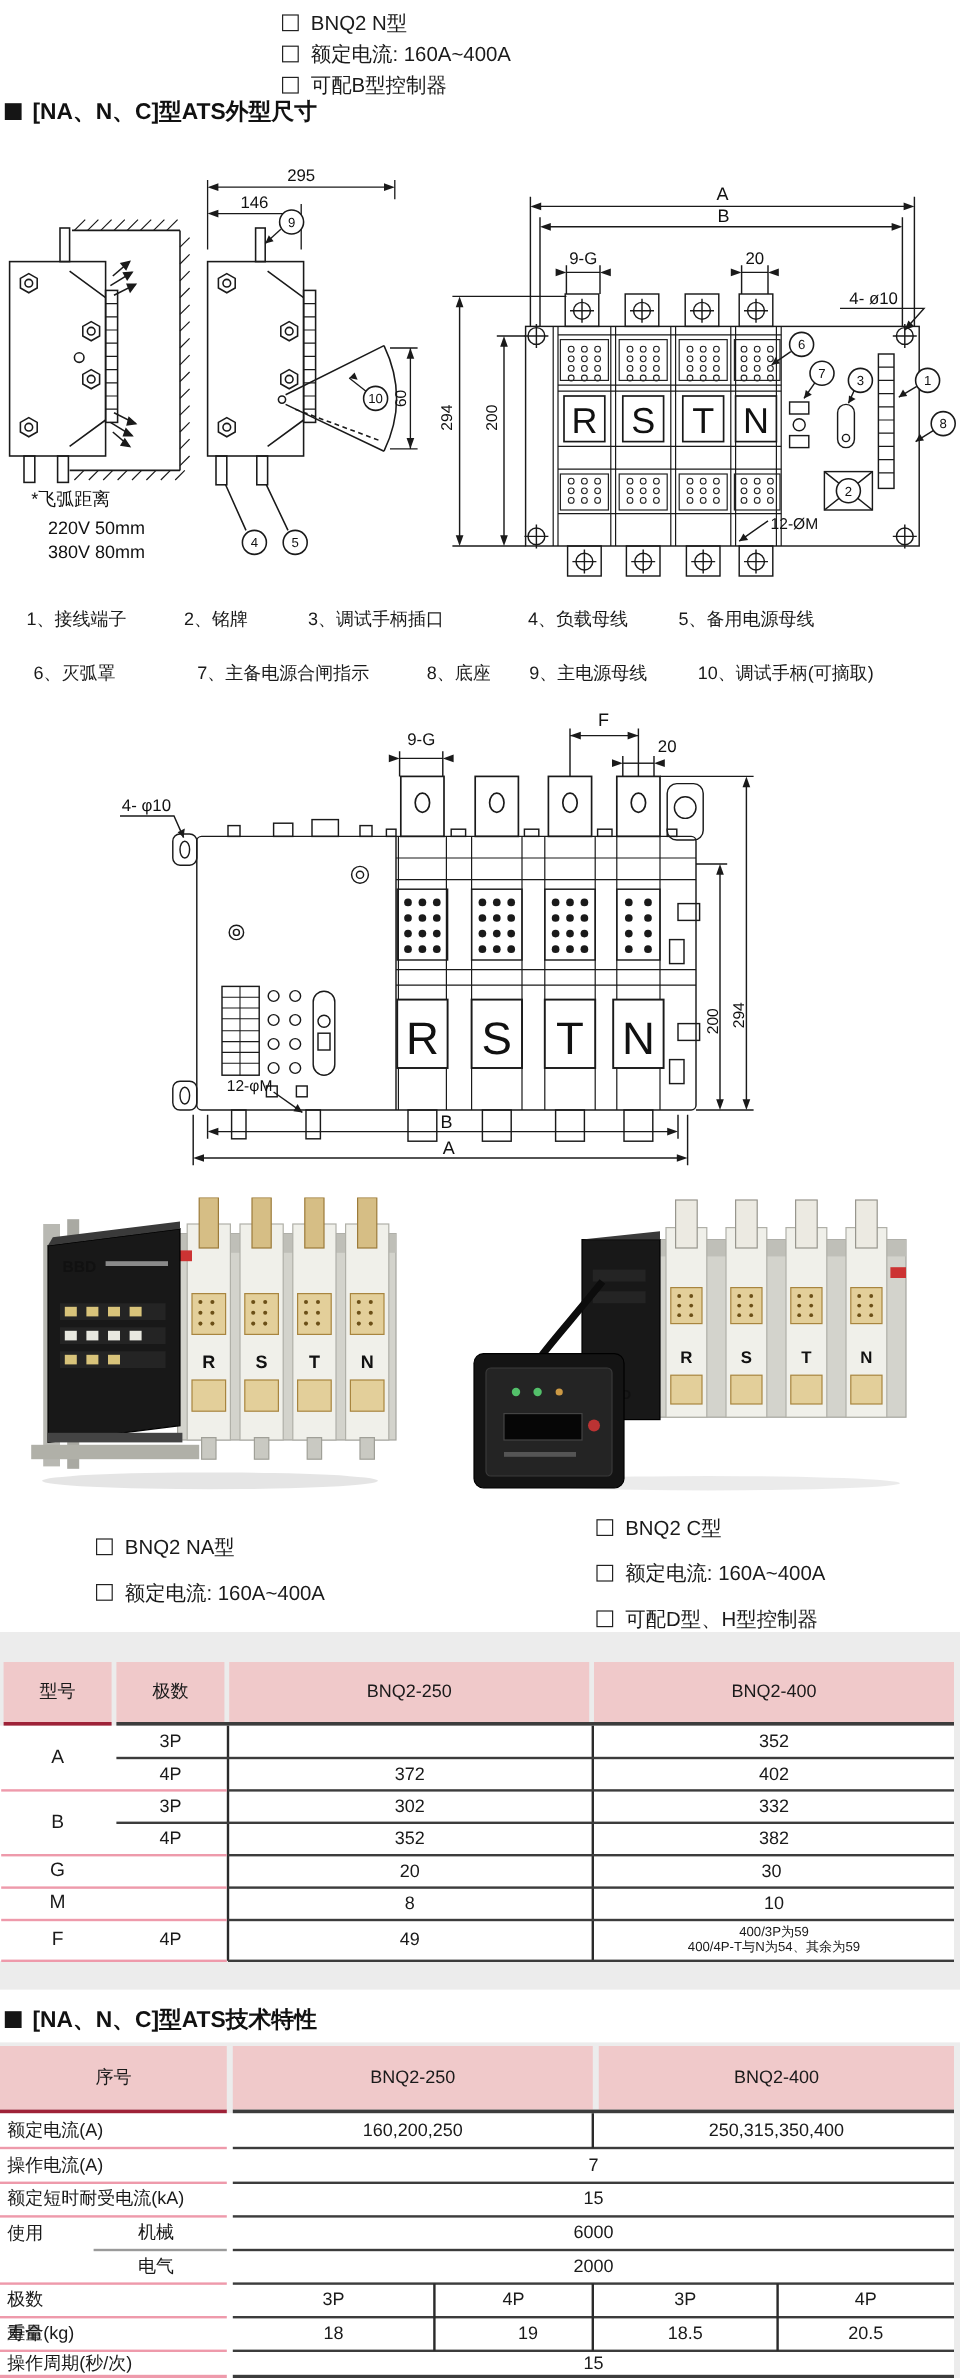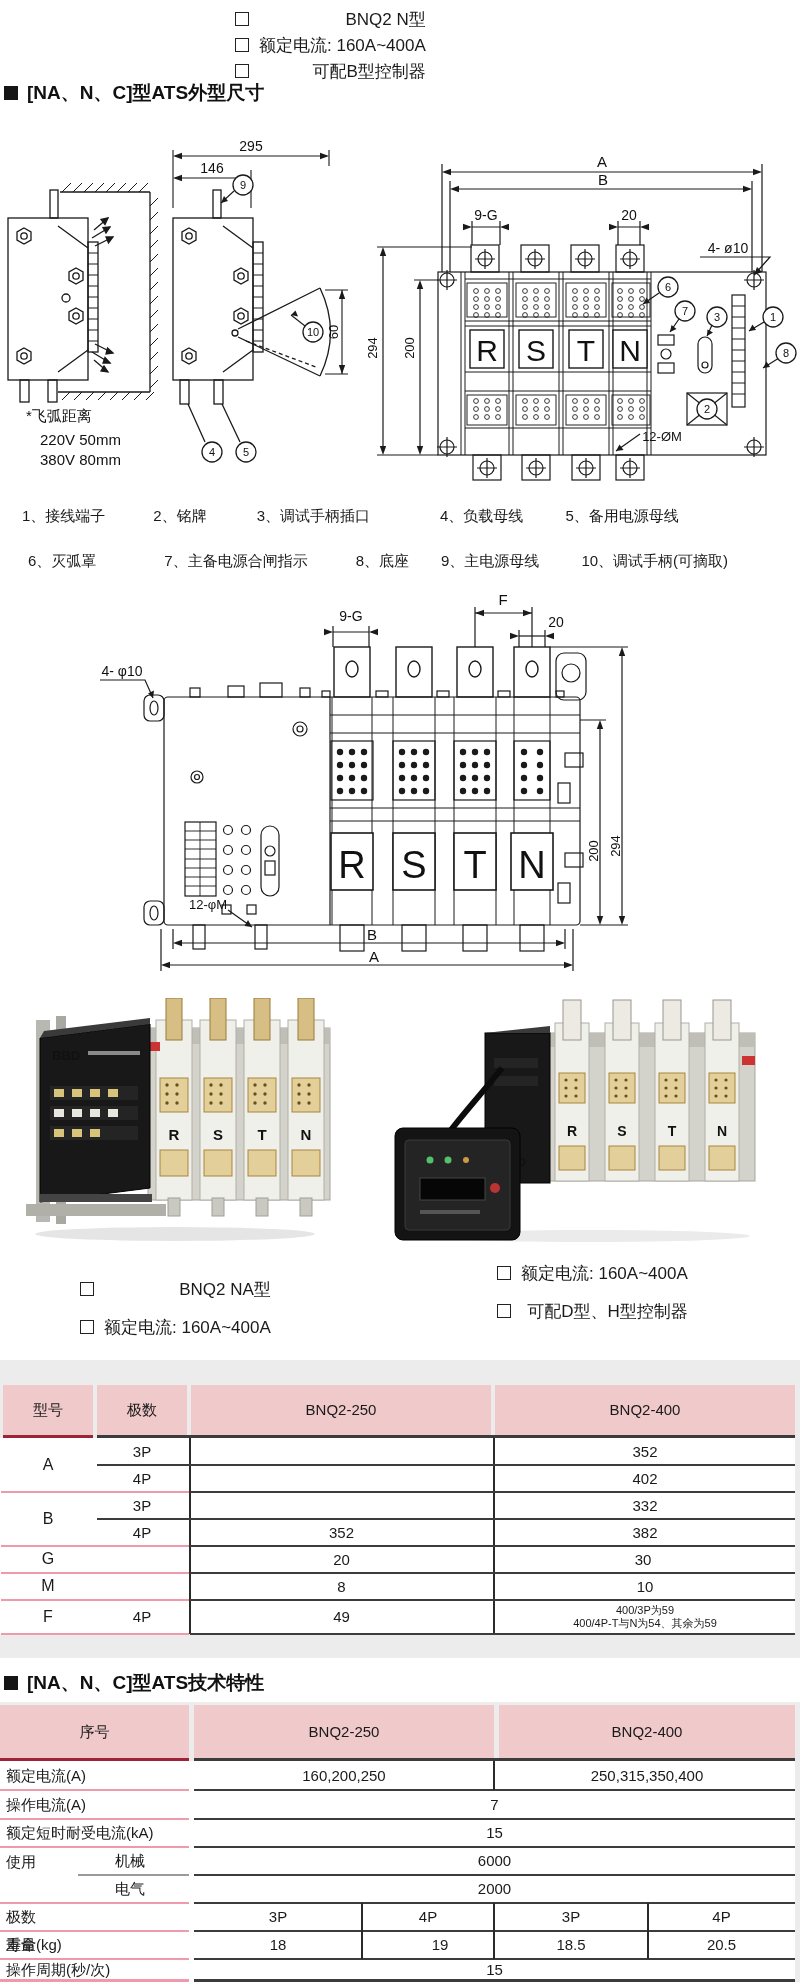--- a/index.html
+++ b/index.html
@@ -1,19 +1,19 @@
 <!DOCTYPE html>
 <html><head>
 <meta charset="utf-8">
 <style>
   html,body{margin:0;padding:0;background:#fff;}
   #page{position:relative;width:800px;height:1982px;background:#fff;overflow:hidden;
         font-family:"Liberation Sans",sans-serif;color:#111;}
   .abs{position:absolute;}
-  .feat-row{display:flex;align-items:center;gap:10px;height:26px;font-size:17px;color:#1a1a1a;justify-content:space-between;}
+  .feat-row{display:flex;align-items:center;gap:10px;height:26px;font-size:17px;color:#1a1a1a;}
   .cbox{display:inline-block;width:12px;height:12px;border:1.6px solid #222;background:#fff;flex:0 0 auto;}
   .sec-hdr{display:flex;align-items:center;gap:9px;font-size:19px;font-weight:bold;color:#111;}
   .sq{display:inline-block;width:14px;height:14px;background:#151515;}
   .legend-row{display:flex;font-size:15px;color:#1a1a1a;white-space:nowrap;}
   .legend-row span{display:inline-block;}
   svg text{font-family:"Liberation Sans",sans-serif;fill:#111;}
   .band{background:#ececec;}
   .whitebg{background:#ffffff;}
   .tc{position:absolute;display:flex;align-items:center;justify-content:center;
       font-size:15px;color:#1a1a1a;text-align:center;line-height:1.15;}
@@ -756,20 +756,24 @@
       <span>BNQ2 NA型</span>
     </div>
     <div class="feat-row" style="height:38px;">
       <span class="cbox"></span>
       <span>额定电流:  160A~400A</span>
     </div>
   </div>
   <div class="abs" style="left:497px;top:1254px;">
     <div class="feat-row" style="height:38px;">
       <span class="cbox"></span>
+      <span>BNQ2 C型</span>
+    </div>
+    <div class="feat-row" style="height:38px;">
+      <span class="cbox"></span>
       <span>额定电流:  160A~400A</span>
     </div>
     <div class="feat-row" style="height:38px;">
       <span class="cbox"></span>
       <span>可配D型、H型控制器</span>
     </div>
   </div>
 
   <div class="abs band" style="left:0;top:1360px;width:800px;height:298px;"></div>
   <div class="abs band" style="left:0;top:1702px;width:800px;height:280px;"></div>
@@ -791,20 +795,22 @@
   <div class="tc" style="left:3px;top:1546px;width:90px;height:27px;font-size:16px;">G</div>
   <div class="tc" style="left:3px;top:1573px;width:90px;height:27px;font-size:16px;">M</div>
   <div class="tc" style="left:3px;top:1600px;width:90px;height:34px;font-size:16px;">F</div>
 
   <div class="tc" style="left:97px;top:1438px;width:90px;height:27px;">3P</div>
   <div class="tc" style="left:97px;top:1465px;width:90px;height:27px;">4P</div>
   <div class="tc" style="left:97px;top:1492px;width:90px;height:27px;">3P</div>
   <div class="tc" style="left:97px;top:1519px;width:90px;height:27px;">4P</div>
   <div class="tc" style="left:97px;top:1600px;width:90px;height:34px;">4P</div>
 
+  <div class="tc" style="left:191px;top:1465px;width:301px;height:27px;">372</div>
+  <div class="tc" style="left:191px;top:1492px;width:301px;height:27px;">302</div>
   <div class="tc" style="left:191px;top:1519px;width:301px;height:27px;">352</div>
   <div class="tc" style="left:191px;top:1546px;width:301px;height:27px;">20</div>
   <div class="tc" style="left:191px;top:1573px;width:301px;height:27px;">8</div>
   <div class="tc" style="left:191px;top:1600px;width:301px;height:34px;">49</div>
 
   <div class="tc" style="left:495px;top:1438px;width:300px;height:27px;">352</div>
   <div class="tc" style="left:495px;top:1465px;width:300px;height:27px;">402</div>
   <div class="tc" style="left:495px;top:1492px;width:300px;height:27px;">332</div>
   <div class="tc" style="left:495px;top:1519px;width:300px;height:27px;">382</div>
   <div class="tc" style="left:495px;top:1546px;width:296px;height:27px;">30</div>

